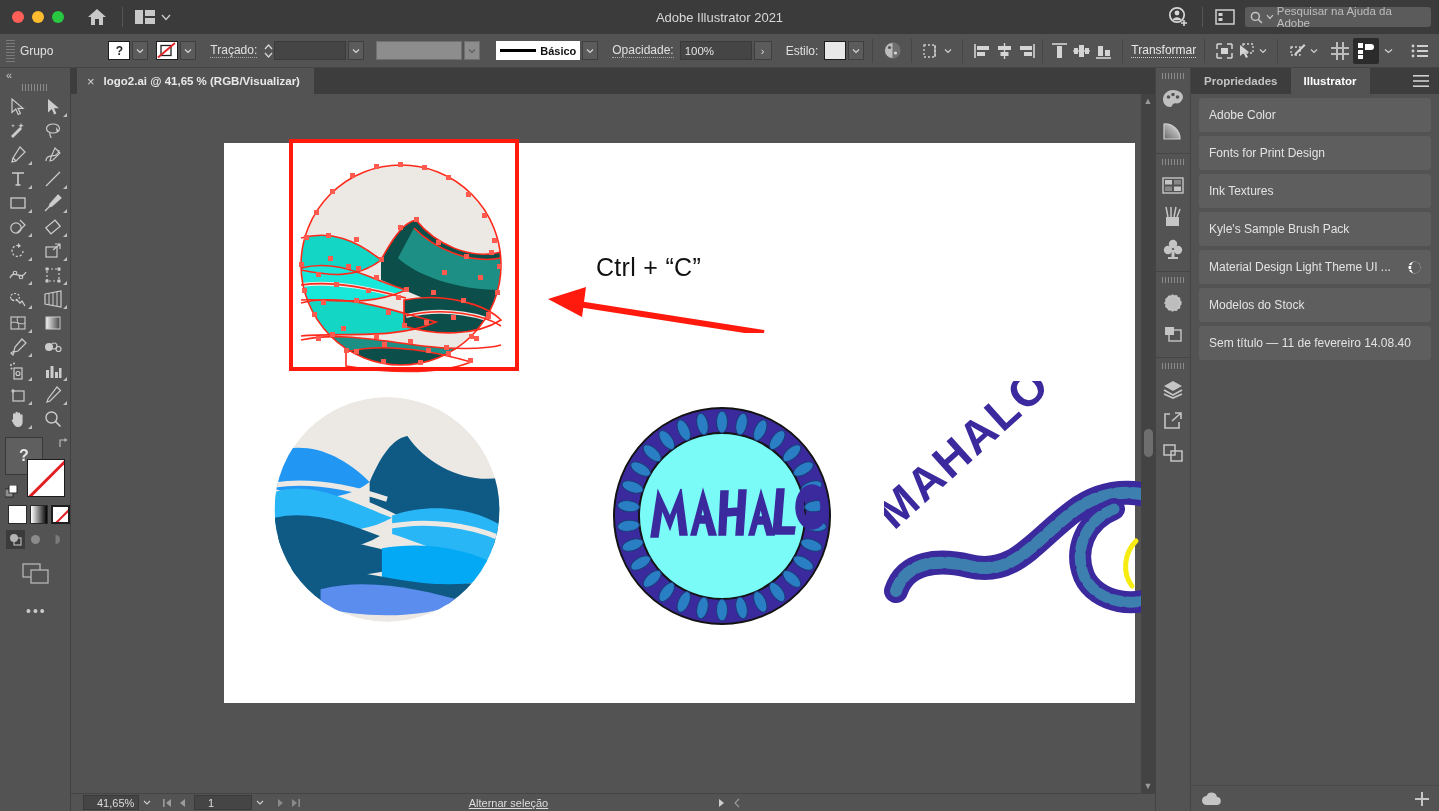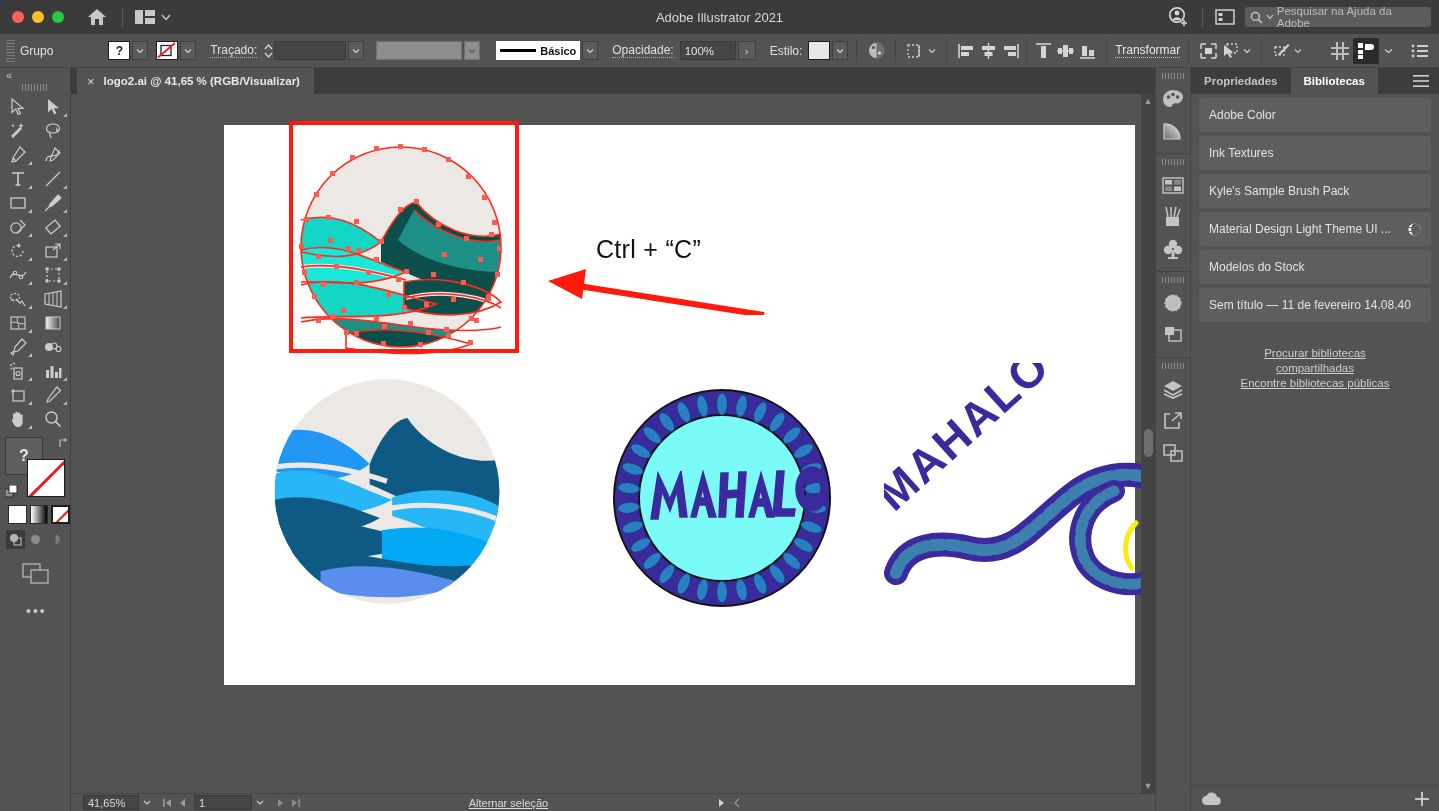--- a/index.html
+++ b/index.html
@@ -122,39 +122,39 @@
     font-size: 11.5px; font-weight: bold; color: #e8e8e8;
   }
   .tab-close { font-size: 13px; font-weight: normal; color: #d5d5d5; }
 
   
   .canvasarea {
     position: absolute; top: 94px; left: 71px; width: 1084px; height: 699px;
     background: #535353; overflow: hidden;
   }
   .artboard {
-    position: absolute; left: 153px; top: 31px; width: 911px; height: 560px;
+    position: absolute; left: 153px; top: 49px; width: 911px; height: 560px;
     background: #ffffff;
   }
   .canvas-scroll-v {
     position: absolute; right: 0; top: 0; width: 14px; height: 699px; background: #434343;
   }
   .cs-thumb-v { position: absolute; left: 3px; top: 335px; width: 9px; height: 28px;
     background: #6e6e6e; border-radius: 5px; }
   .cs-arrow { position:absolute; left:0; width:14px; height:14px; color:#9a9a9a;
     display:flex; align-items:center; justify-content:center; font-size:9px; }
 
   
   .statusbar {
     position: absolute; top: 793px; left: 71px; width: 1084px; height: 18px;
     background: #535353; border-top: 1px solid #444;
     display: flex; align-items: center; font-size: 11px; color: #dcdcdc;
   }
   .sb-field { height: 15px; background: #454545; border: 1px solid #3a3a3a;
-    display:flex; align-items:center; padding: 0 4px; }
+    display:flex; align-items:center; padding: 0 13px; }
   .sb-icon { width: 15px; height: 15px; display:flex; align-items:center; justify-content:center;
     color:#b9b9b9; font-size:9px; }
 
   
   .dockrail {
     position: absolute; top: 68px; left: 1155px; width: 36px; height: 743px;
     background: #535353; border-left: 1px solid #444; border-right: 1px solid #444;
   }
   .rail-group { border-bottom: 1px solid #454545; padding: 3px 0 6px; }
   .rail-grip { width: 22px; height: 6px; margin: 2px auto 4px;
@@ -321,21 +321,21 @@
     </div>
     <div class="mini-arrow" style="height:19px;">
       <svg width="8" height="6" viewBox="0 0 8 6">
           <path d="M1 1.5 L4 4.5 L7 1.5" stroke="#d6d6d6" stroke-width="1.2" fill="none"></path>
         </svg>
     </div>
 
     <div style="width:14px"></div>
     <span class="cb-label dotted">Opacidade:</span>
     <div style="width:6px"></div>
-    <div class="field" style="width:56px;">
+    <div class="field" style="width:72px;">
       <span>100%</span>
     </div>
     <div class="mini-arrow" style="height:19px;width:18px;font-size:11px;color:#d6d6d6;">
       <span>›</span>
     </div>
 
     <div style="width:14px"></div>
     <span class="cb-label">Estilo:</span>
     <div style="width:6px"></div>
     <div class="swatchbox" style="background:#e8e8e8;"></div>
@@ -1100,36 +1100,39 @@
       </div>
     </div>
   </div>
 
   <div class="panel">
     <div class="paneltabs">
       <div class="ptab">
           <span>Propriedades</span>
         </div>
       <div class="ptab active">
-          <span>Bibliotecas</span>
+          <span>Illustrator</span>
         </div>
       <div class="pmenu">
         <svg width="16" height="12" viewBox="0 0 16 12">
             <rect x="0" y="0" width="16" height="1.6" fill="#cfcfcf"></rect>
             <rect x="0" y="5.2" width="16" height="1.6" fill="#cfcfcf"></rect>
             <rect x="0" y="10.4" width="16" height="1.6" fill="#cfcfcf"></rect>
           </svg>
       </div>
     </div>
 
 
 
     <div class="liblist">
       <div class="libitem">
           <span>Adobe Color</span>
+        </div>
+      <div class="libitem">
+          <span>Fonts for Print Design</span>
         </div>
       <div class="libitem">
           <span>Ink Textures</span>
         </div>
       <div class="libitem">
           <span>Kyle's Sample Brush Pack</span>
         </div>
       <div class="libitem">
         <span>Material Design Light Theme UI ...</span>
         <span class="globe">
@@ -1141,24 +1144,20 @@
         </span>
       </div>
       <div class="libitem">
           <span>Modelos do Stock</span>
         </div>
       <div class="libitem">
           <span>Sem título — 11 de fevereiro 14.08.40</span>
         </div>
     </div>
 
-    <div class="libfooter">
-      <a style="width:150px;">Procurar bibliotecas compartilhadas</a><br>
-      <a>Encontre bibliotecas públicas</a>
-    </div>
 
     <div class="panel-bottom">
       <div>
         <svg width="20" height="14" viewBox="0 0 20 14">
             <path d="M5.5 13 A4.5 4.5 0 0 1 5.5 4 A5.5 5.5 0 0 1 16 5 A4 4 0 0 1 15.5 13 Z" fill="#c5c5c5"></path>
           </svg>
       </div>
       <div>
         <svg width="14" height="14" viewBox="0 0 14 14">
             <rect x="6" y="0" width="2" height="14" fill="#c5c5c5"></rect>

